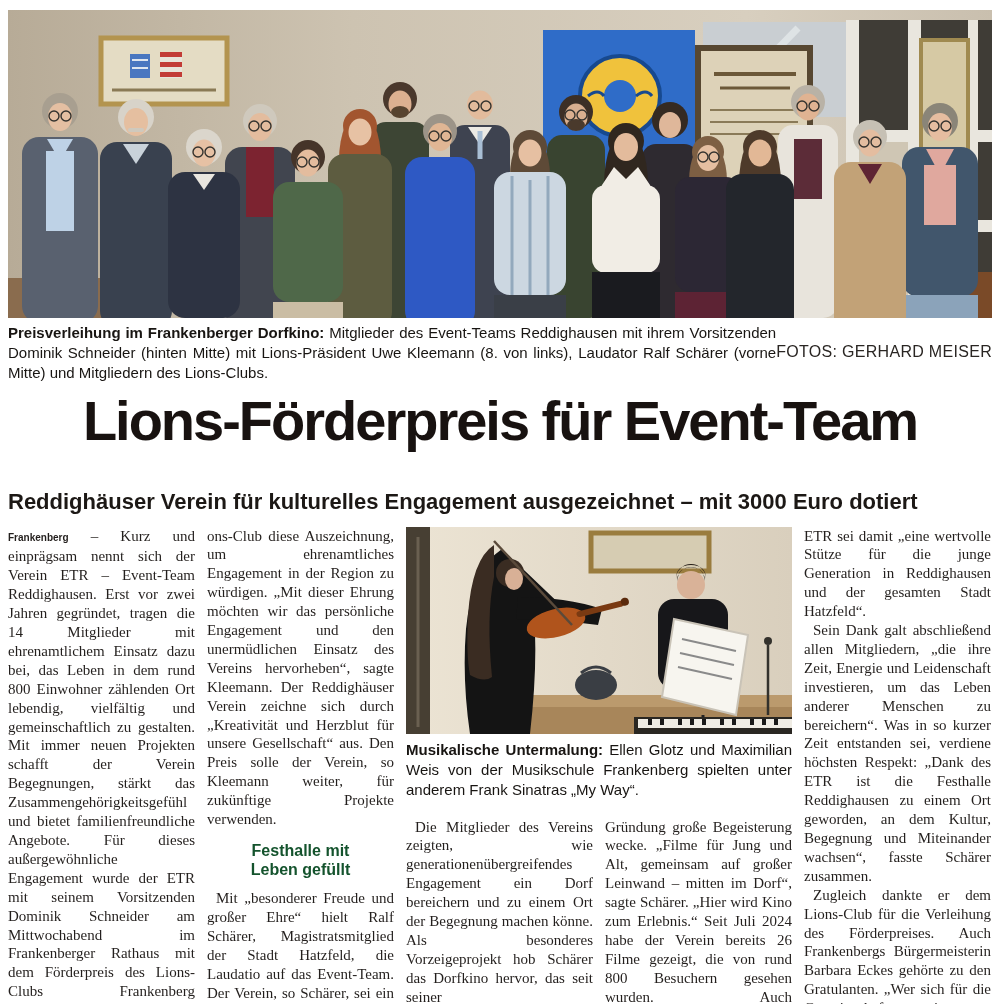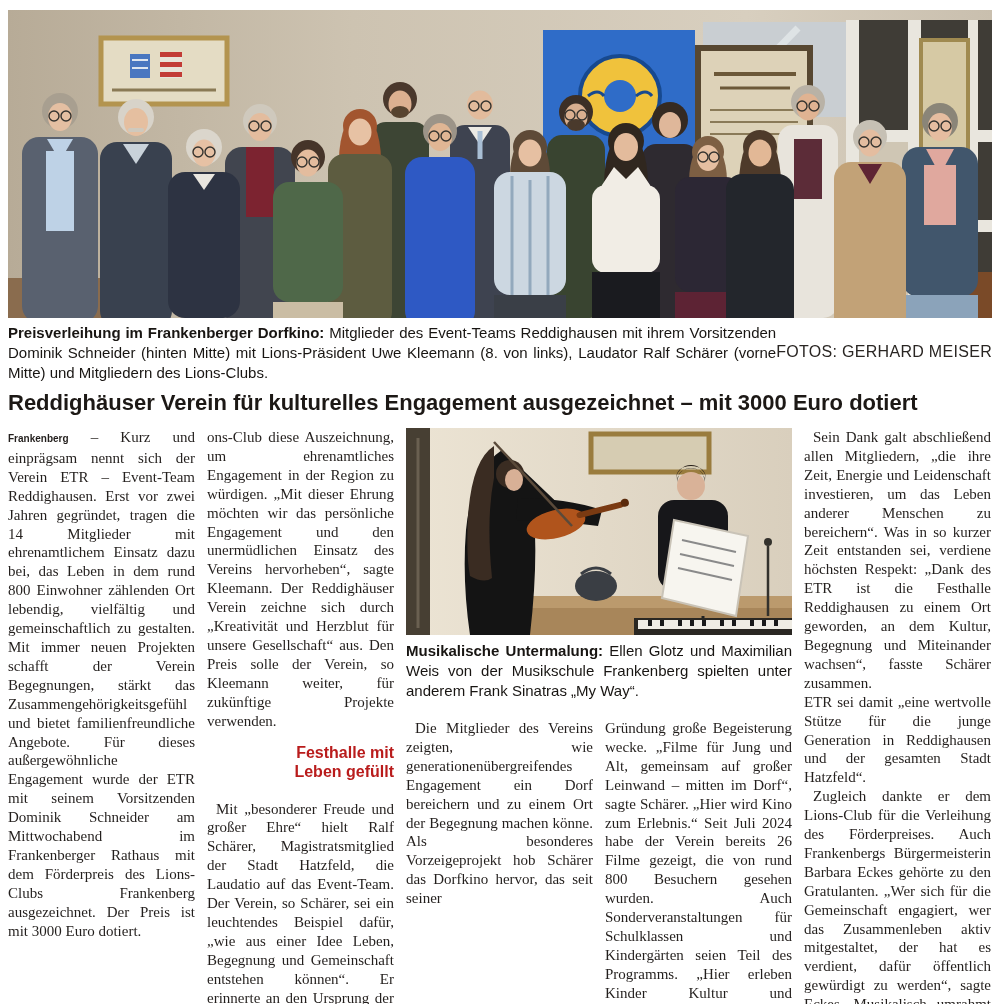--- a/index.html
+++ b/index.html
@@ -49,22 +49,22 @@
 
   .t{
     font-size:15px;line-height:18.9px;text-align:justify;
     margin:0;hyphens:auto;-webkit-hyphens:auto;
   }
   .t + .t{margin-top:0;}
   .indent{text-indent:9px;}
   .dateline{font-weight:bold;font-family:"Liberation Sans", sans-serif;font-size:10px;}
   .crosshead{
     font-family:"Liberation Sans", sans-serif;font-weight:bold;
-    font-size:16px;line-height:19px;text-align:right;
-    margin:12px 0 19px 0;color:#b91c1c;
+    font-size:16px;line-height:19px;text-align:center;
+    margin:12px 0 10px 0;color:#14532d;
   }
   .cap2{margin-top:6px;margin-bottom:18px;}
 </style>
 </head>
 <body>
 
 <div class="page">
 
   <svg class="photo-top" viewBox="0 0 984 308" preserveAspectRatio="none">
     <defs>
@@ -283,20 +283,21 @@
           <circle cx="-6" cy="2" r="5" fill="none" stroke="#33322e" stroke-width="1.4"></circle>
           <circle cx="6" cy="2" r="5" fill="none" stroke="#33322e" stroke-width="1.4"></circle>
         </g>
     </g>
   </svg>
 
   <div class="caption">
     <span class="credit">FOTOS: GERHARD MEISER</span><span class="lead">Preisverleihung im Frankenberger Dorfkino:</span><span> Mitglieder des Event-Teams Reddighausen mit ihrem Vorsitzenden Dominik Schneider (hinten Mitte) mit Lions-Präsident Uwe Kleemann (8. von links), Laudator Ralf Schärer (vorne Mitte) und Mitgliedern des Lions-Clubs.</span>
   </div>
 
+  <h1 class="headline">Lions-Förderpreis für Event-Team</h1>
   <h2 class="subheadline">Reddighäuser Verein für kulturelles Engagement ausgezeichnet – mit 3000 Euro dotiert</h2>
 
   <div class="article">
 
     <div class="col">
       <p class="t"><span class="dateline">Frankenberg</span><span> – Kurz und einprägsam nennt sich der Verein ETR – Event-Team Reddighausen. Erst vor zwei Jahren gegründet, tragen die 14 Mitglieder mit ehrenamtlichem Einsatz dazu bei, das Leben in dem rund 800 Einwohner zählenden Ort lebendig, vielfältig und gemeinschaftlich zu gestalten. Mit immer neuen Projekten schafft der Verein Begegnungen, stärkt das Zusammengehörigkeitsgefühl und bietet familienfreundliche Angebote. Für dieses außergewöhnliche Engagement wurde der ETR mit seinem Vorsitzenden Dominik Schneider am Mittwochabend im Frankenberger Rathaus mit dem Förderpreis des Lions-Clubs Frankenberg ausgezeichnet. Der Preis ist mit 3000 Euro dotiert.</span></p>
 
     </div>
 
     <div class="col">
@@ -384,19 +385,19 @@
         <div class="mcol">
           <p class="t indent">Die Mitglieder des Vereins zeigten, wie generationenübergreifendes Engagement ein Dorf bereichern und zu einem Ort der Begegnung machen könne. Als besonderes Vorzeigeprojekt hob Schärer das Dorfkino hervor, das seit seiner</p>
         </div>
         <div class="mcol">
           <p class="t">Gründung große Begeisterung wecke. „Filme für Jung und Alt, gemeinsam auf großer Leinwand – mitten im Dorf“, sagte Schärer. „Hier wird Kino zum Erlebnis.“ Seit Juli 2024 habe der Verein bereits 26 Filme gezeigt, die von rund 800 Besuchern gesehen wurden. Auch Sonderveranstaltungen für Schulklassen und Kindergärten seien Teil des Programms. „Hier erleben Kinder Kultur und Gemeinschaft auf ihre ganz eigene Weise“, lobte Schärer. Das</p>
         </div>
       </div>
     </div>
 
     <div class="col">
+      <p class="t">ETR sei damit „eine wertvolle Stütze für die junge Generation in Reddighausen und der gesamten Stadt Hatzfeld“.</p>
       <p class="t indent">Sein Dank galt abschließend allen Mitgliedern, „die ihre Zeit, Energie und Leidenschaft investieren, um das Leben anderer Menschen zu bereichern“. Was in so kurzer Zeit entstanden sei, verdiene höchsten Respekt: „Dank des ETR ist die Festhalle Reddighausen zu einem Ort geworden, an dem Kultur, Begegnung und Miteinander wachsen“, fasste Schärer zusammen.</p>
-      <p class="t">ETR sei damit „eine wertvolle Stütze für die junge Generation in Reddighausen und der gesamten Stadt Hatzfeld“.</p>
       <p class="t indent"><span>Zugleich dankte er dem Lions-Club für die Verleihung des Förderpreises. Auch Frankenbergs Bürgermeisterin Barbara Eckes gehörte zu den Gratulanten. „Wer sich für die Gemeinschaft engagiert, wer das Zusammenleben aktiv mitgestaltet, der hat es verdient, dafür öffentlich gewürdigt zu werden“, sagte Eckes. Musikalisch umrahmt wurde der festliche Abend von Ellen Glotz und Maximilian Weis von der Musikschule Frankenberg.</span> </p>
     </div>
 
   </div>
 </div>
 
 </body></html>

